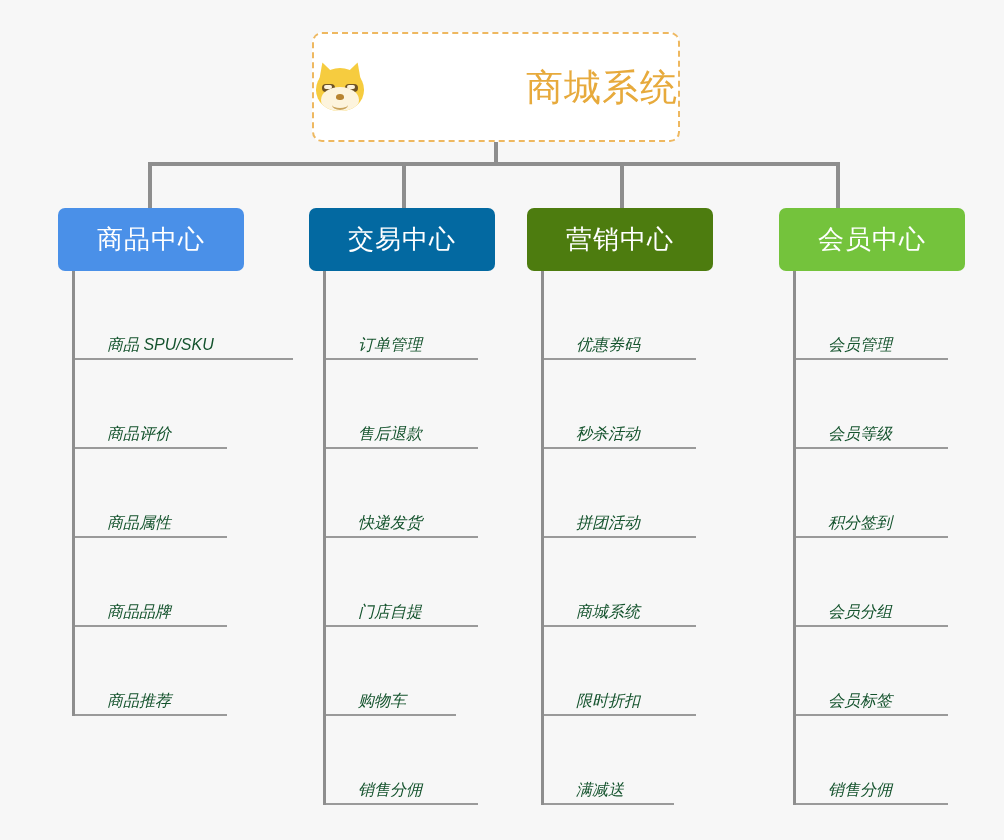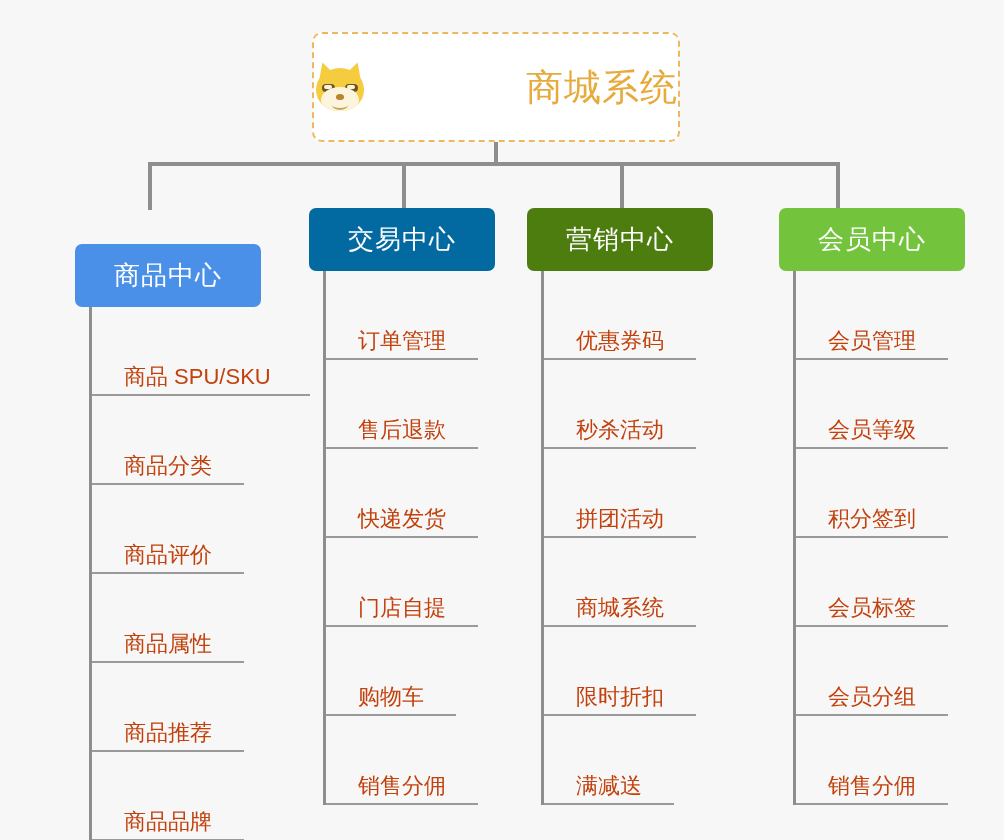--- a/index.html
+++ b/index.html
@@ -159,25 +159,26 @@
     height: 89px;
     box-sizing: border-box;
     border-bottom: 2px solid #9a9a9a;
     display: flex;
     align-items: flex-end;
     padding-left: 32px;
     padding-bottom: 4px;
   }
   .leaf:first-child { height: 89px; }
   .leaf-label {
-    font-size: 22px;
-    color: #c2410c;
+    font-size: 16px;
+    color: #14532d;
     line-height: 1.2;
     white-space: nowrap;
     padding-bottom: 2px;
+    font-style: italic;
   }
   
   .leaf { border-bottom: none; }
   .leaf-rule {
     position: absolute;
     left: 0;
     bottom: 0;
     height: 2px;
     background: #9a9a9a;
   }
@@ -202,47 +203,43 @@
     <div class="root-title">商城系统</div>
   </div>
 
   <div class="conn conn-v" style="left:494px; top:142px; height:24px;"></div>
   <div class="conn conn-h" style="left:148px; top:162px; width:692px;"></div>
   <div class="conn conn-v" style="left:148px; top:162px; height:48px;"></div>
   <div class="conn conn-v" style="left:402px; top:162px; height:48px;"></div>
   <div class="conn conn-v" style="left:620px; top:162px; height:48px;"></div>
   <div class="conn conn-v" style="left:836px; top:162px; height:48px;"></div>
 
-  <div class="column" style="left:75px; width:186px;margin-top:36px;">
+  <div class="column" style="left:58px; width:186px;">
     <div class="col-head" style="background: rgb(74, 144, 232);">
       <span>商品中心</span>
     </div>
     <div class="col-body">
       <div class="leaf">
         <span class="leaf-label">商品 SPU/SKU</span>
         <div class="leaf-rule" style="width:218px;"></div>
       </div>
       <div class="leaf">
-        <span class="leaf-label">商品分类</span>
-        <div class="leaf-rule" style="width:152px;"></div>
-      </div>
-      <div class="leaf">
         <span class="leaf-label">商品评价</span>
         <div class="leaf-rule" style="width:152px;"></div>
       </div>
       <div class="leaf">
         <span class="leaf-label">商品属性</span>
         <div class="leaf-rule" style="width:152px;"></div>
       </div>
       <div class="leaf">
+        <span class="leaf-label">商品品牌</span>
+        <div class="leaf-rule" style="width:152px;"></div>
+      </div>
+      <div class="leaf">
         <span class="leaf-label">商品推荐</span>
-        <div class="leaf-rule" style="width:152px;"></div>
-      </div>
-      <div class="leaf">
-        <span class="leaf-label">商品品牌</span>
         <div class="leaf-rule" style="width:152px;"></div>
       </div>
     </div>
   </div>
 
   <div class="column" style="left:309px; width:186px;">
     <div class="col-head" style="background: #0369a1;">
       <span>交易中心</span>
     </div>
     <div class="col-body">
@@ -316,27 +313,27 @@
       </div>
       <div class="leaf">
         <span class="leaf-label">会员等级</span>
         <div class="leaf-rule" style="width:152px;"></div>
       </div>
       <div class="leaf">
         <span class="leaf-label">积分签到</span>
         <div class="leaf-rule" style="width:152px;"></div>
       </div>
       <div class="leaf">
+        <span class="leaf-label">会员分组</span>
+        <div class="leaf-rule" style="width:152px;"></div>
+      </div>
+      <div class="leaf">
         <span class="leaf-label">会员标签</span>
         <div class="leaf-rule" style="width:152px;"></div>
       </div>
       <div class="leaf">
-        <span class="leaf-label">会员分组</span>
-        <div class="leaf-rule" style="width:152px;"></div>
-      </div>
-      <div class="leaf">
         <span class="leaf-label">销售分佣</span>
         <div class="leaf-rule" style="width:152px;"></div>
       </div>
     </div>
   </div>
 
 </div>
 
 </body></html>

